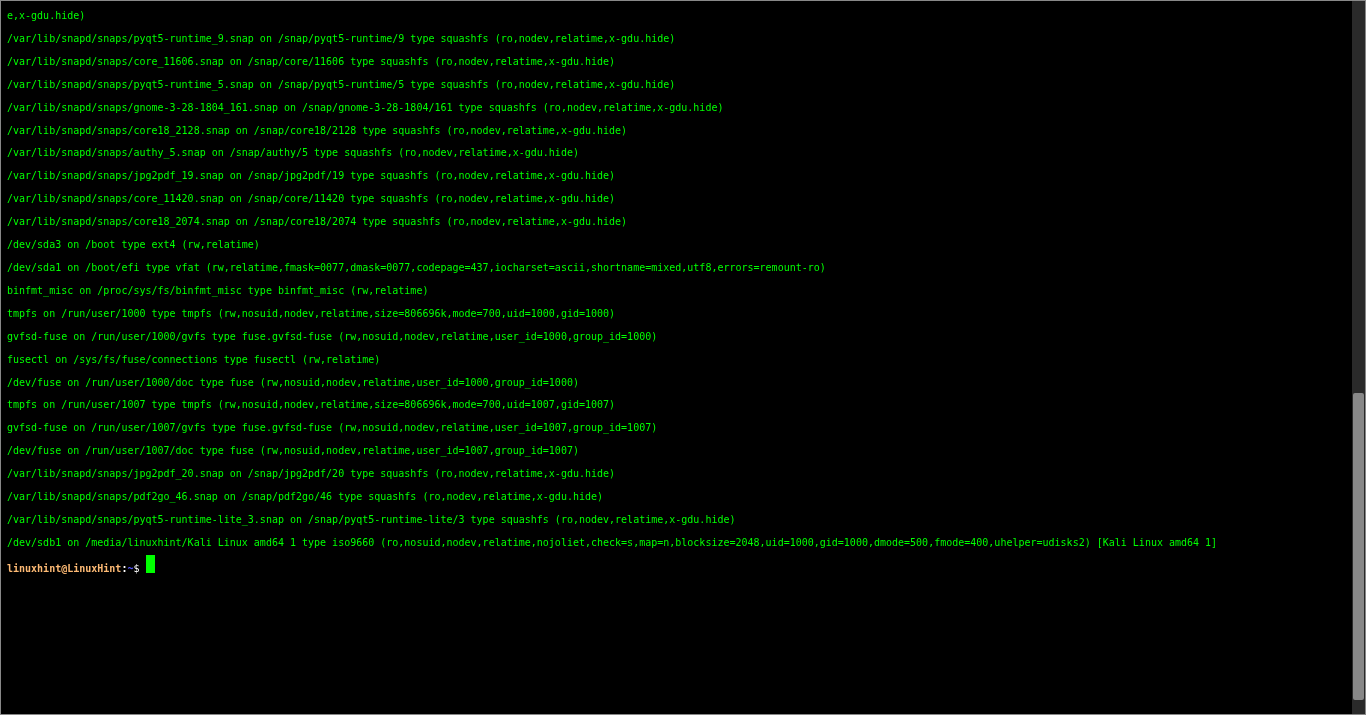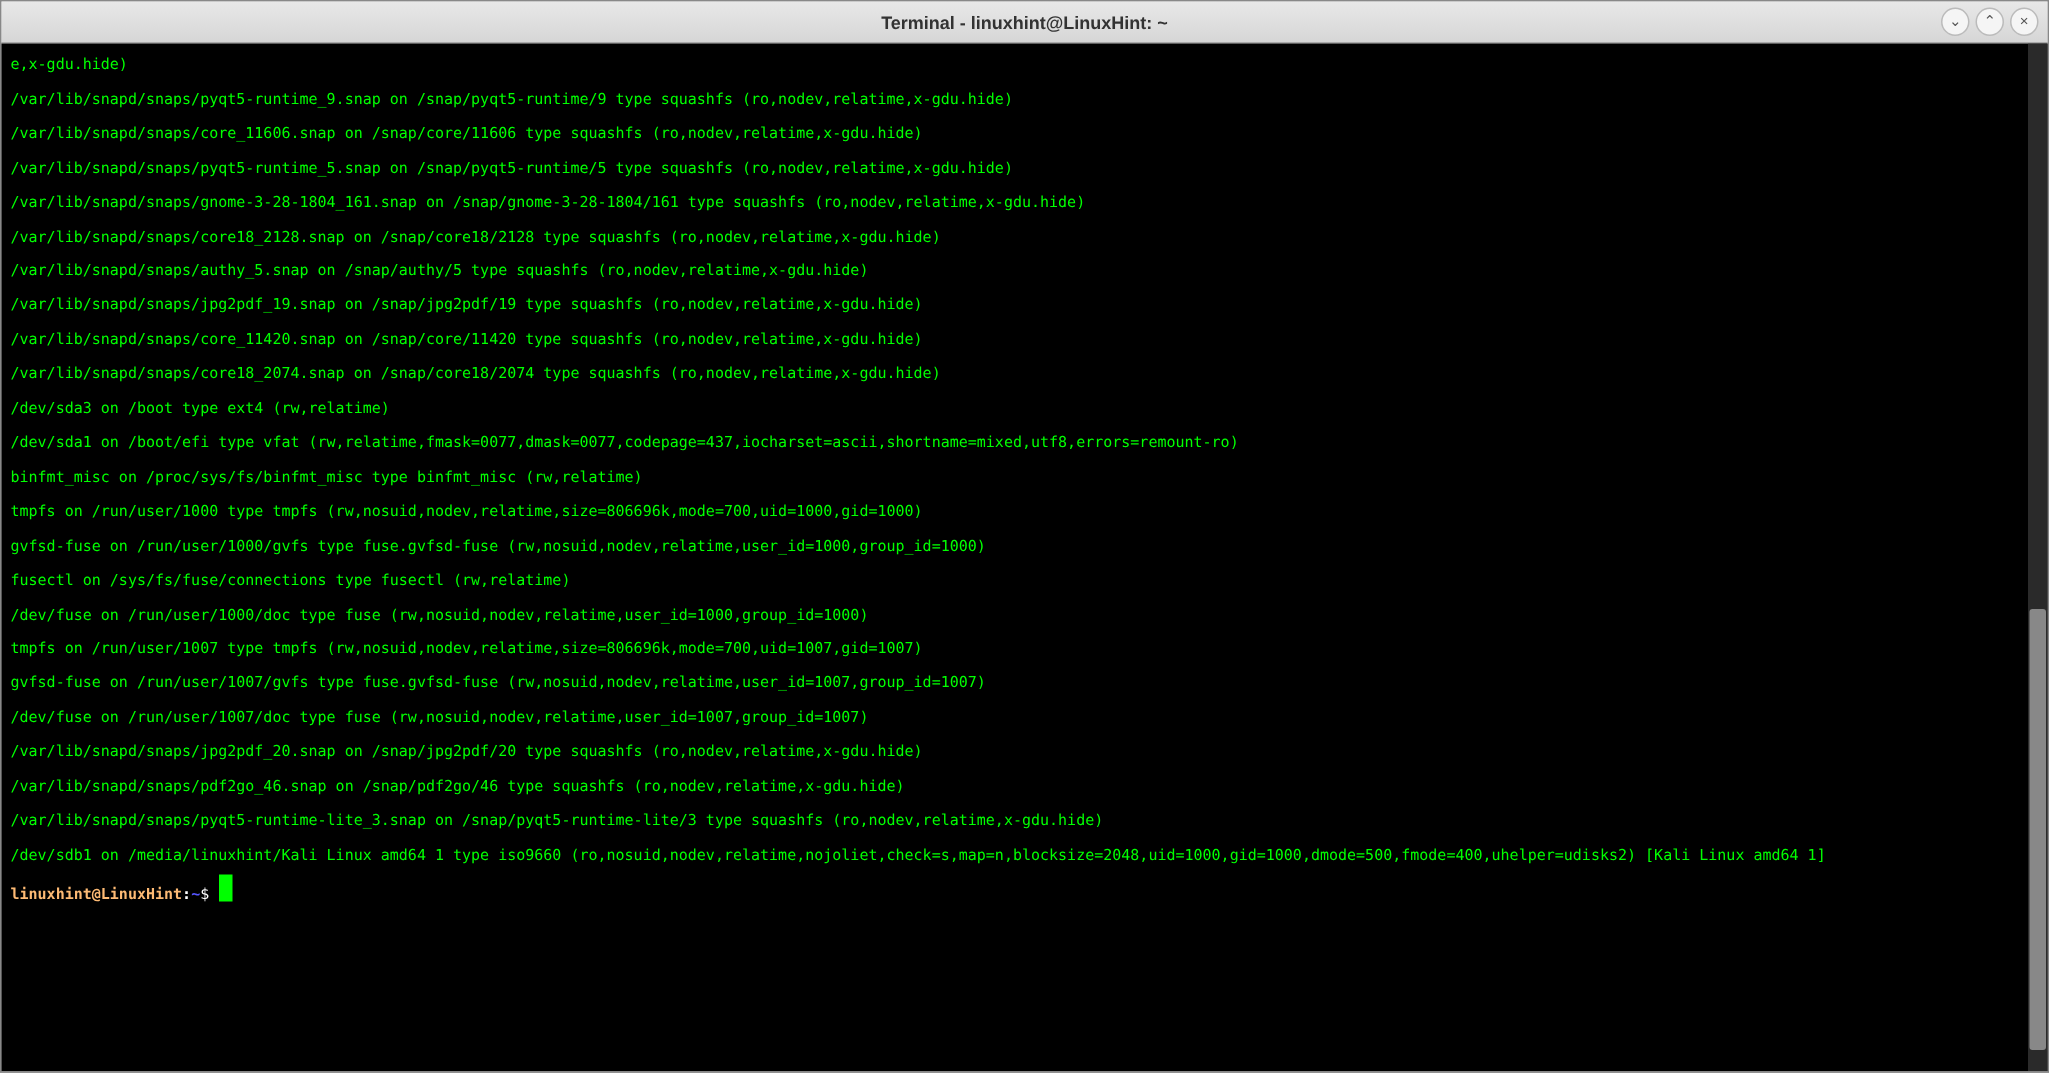--- a/index.html
+++ b/index.html
@@ -74,33 +74,19 @@
       top: 55%;
       height: 43%;
       background: #888;
       border-radius: 2px;
     }
   </style>
 </head>
 <body>
 
 <div class="window">
-  <div class="titlebar">
-    <span class="titlebar-title">Terminal - linuxhint@LinuxHint: ~</span>
-    <div class="titlebar-controls">
-      <div class="titlebar-btn">
-          <span>⌄</span>
-        </div>
-      <div class="titlebar-btn">
-          <span>⌃</span>
-        </div>
-      <div class="titlebar-btn">
-          <span>×</span>
-        </div>
-    </div>
-  </div>
   <div class="terminal-body">
     <div class="terminal-content" id="term-content"><div>e,x-gdu.hide)</div><div>/var/lib/snapd/snaps/pyqt5-runtime_9.snap on /snap/pyqt5-runtime/9 type squashfs (ro,nodev,relatime,x-gdu.hide)</div><div>/var/lib/snapd/snaps/core_11606.snap on /snap/core/11606 type squashfs (ro,nodev,relatime,x-gdu.hide)</div><div>/var/lib/snapd/snaps/pyqt5-runtime_5.snap on /snap/pyqt5-runtime/5 type squashfs (ro,nodev,relatime,x-gdu.hide)</div><div>/var/lib/snapd/snaps/gnome-3-28-1804_161.snap on /snap/gnome-3-28-1804/161 type squashfs (ro,nodev,relatime,x-gdu.hide)</div><div>/var/lib/snapd/snaps/core18_2128.snap on /snap/core18/2128 type squashfs (ro,nodev,relatime,x-gdu.hide)</div><div>/var/lib/snapd/snaps/authy_5.snap on /snap/authy/5 type squashfs (ro,nodev,relatime,x-gdu.hide)</div><div>/var/lib/snapd/snaps/jpg2pdf_19.snap on /snap/jpg2pdf/19 type squashfs (ro,nodev,relatime,x-gdu.hide)</div><div>/var/lib/snapd/snaps/core_11420.snap on /snap/core/11420 type squashfs (ro,nodev,relatime,x-gdu.hide)</div><div>/var/lib/snapd/snaps/core18_2074.snap on /snap/core18/2074 type squashfs (ro,nodev,relatime,x-gdu.hide)</div><div>/dev/sda3 on /boot type ext4 (rw,relatime)</div><div>/dev/sda1 on /boot/efi type vfat (rw,relatime,fmask=0077,dmask=0077,codepage=437,iocharset=ascii,shortname=mixed,utf8,errors=remount-ro)</div><div>binfmt_misc on /proc/sys/fs/binfmt_misc type binfmt_misc (rw,relatime)</div><div>tmpfs on /run/user/1000 type tmpfs (rw,nosuid,nodev,relatime,size=806696k,mode=700,uid=1000,gid=1000)</div><div>gvfsd-fuse on /run/user/1000/gvfs type fuse.gvfsd-fuse (rw,nosuid,nodev,relatime,user_id=1000,group_id=1000)</div><div>fusectl on /sys/fs/fuse/connections type fusectl (rw,relatime)</div><div>/dev/fuse on /run/user/1000/doc type fuse (rw,nosuid,nodev,relatime,user_id=1000,group_id=1000)</div><div>tmpfs on /run/user/1007 type tmpfs (rw,nosuid,nodev,relatime,size=806696k,mode=700,uid=1007,gid=1007)</div><div>gvfsd-fuse on /run/user/1007/gvfs type fuse.gvfsd-fuse (rw,nosuid,nodev,relatime,user_id=1007,group_id=1007)</div><div>/dev/fuse on /run/user/1007/doc type fuse (rw,nosuid,nodev,relatime,user_id=1007,group_id=1007)</div><div>/var/lib/snapd/snaps/jpg2pdf_20.snap on /snap/jpg2pdf/20 type squashfs (ro,nodev,relatime,x-gdu.hide)</div><div>/var/lib/snapd/snaps/pdf2go_46.snap on /snap/pdf2go/46 type squashfs (ro,nodev,relatime,x-gdu.hide)</div><div>/var/lib/snapd/snaps/pyqt5-runtime-lite_3.snap on /snap/pyqt5-runtime-lite/3 type squashfs (ro,nodev,relatime,x-gdu.hide)</div><div>/dev/sdb1 on /media/linuxhint/Kali Linux amd64 1 type iso9660 (ro,nosuid,nodev,relatime,nojoliet,check=s,map=n,blocksize=2048,uid=1000,gid=1000,dmode=500,fmode=400,uhelper=udisks2) [Kali Linux amd64 1]</div><div><span class="prompt-user">linuxhint@LinuxHint</span><span class="prompt-sep">:</span><span class="prompt-path">~</span><span class="prompt-dollar">$ </span><span class="cursor"></span></div></div>
     <div class="scrollbar">
       <div class="scrollbar-thumb"></div>
     </div>
   </div>
 </div>
 
 </body></html>

